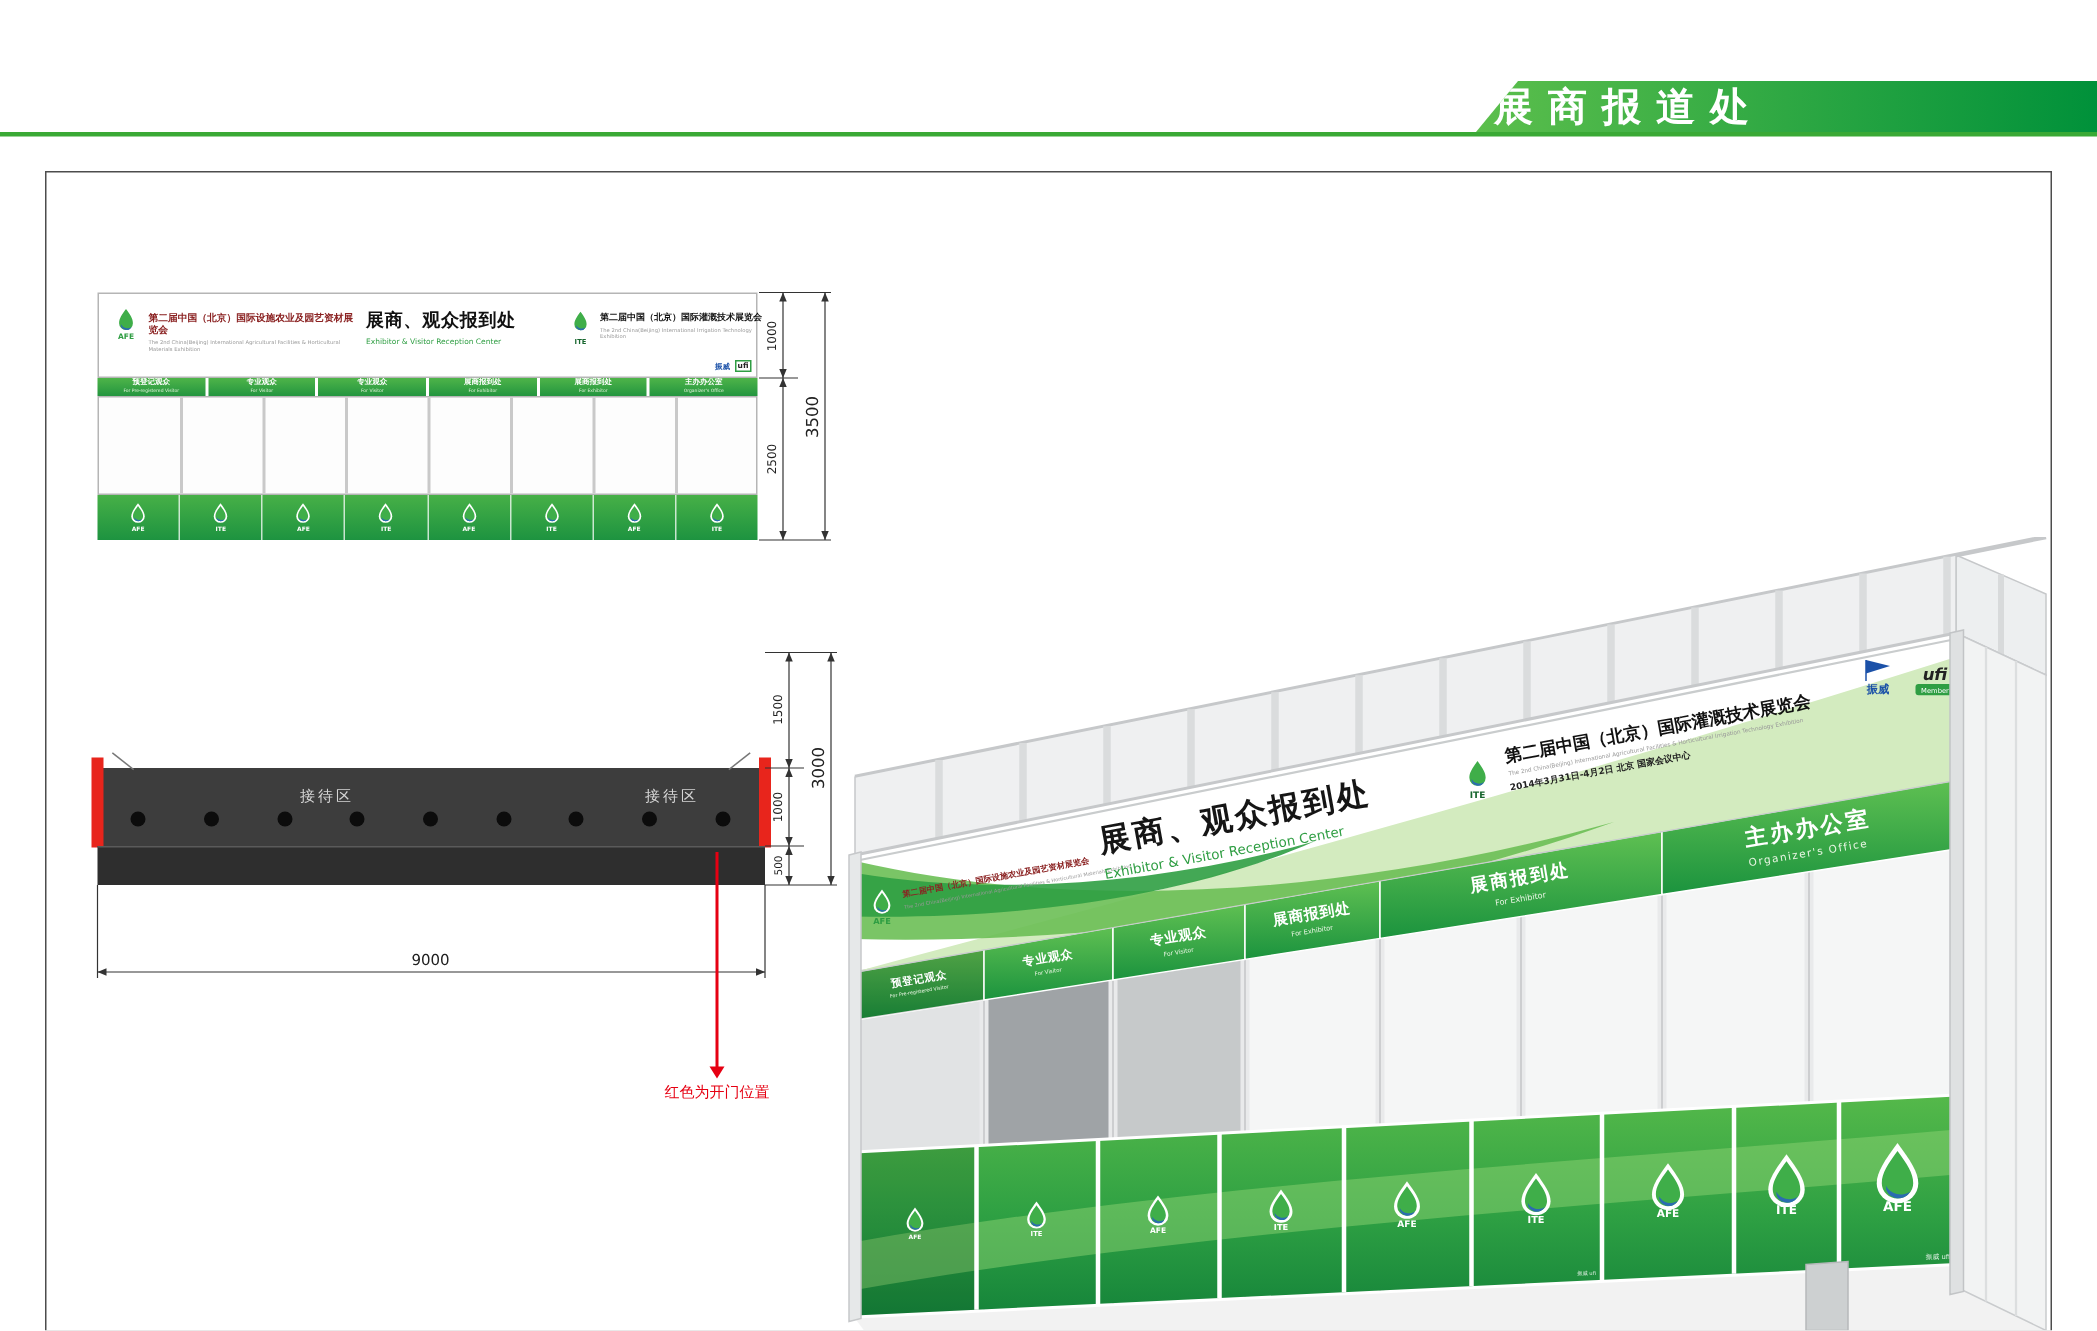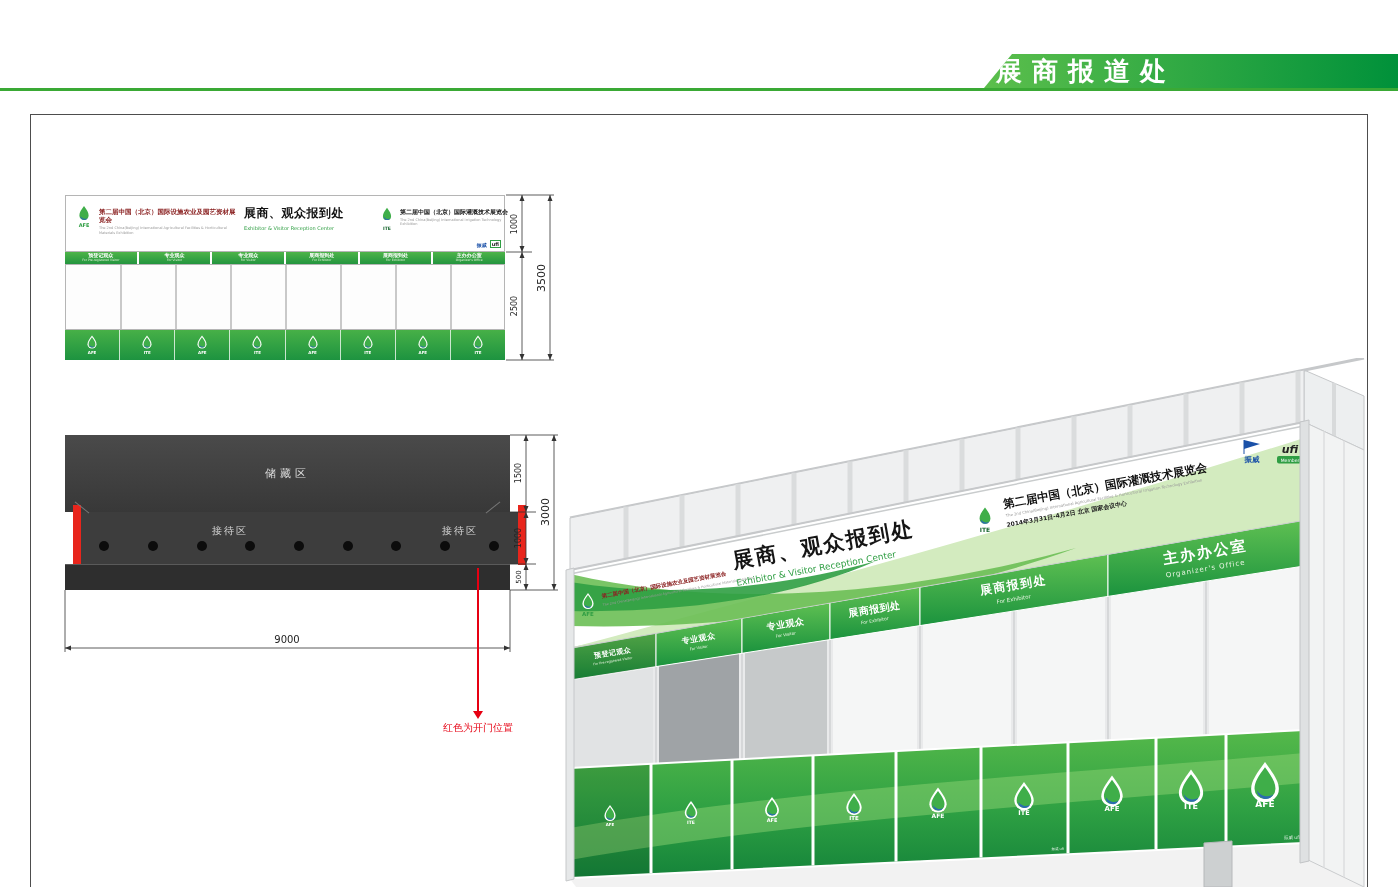--- a/index.html
+++ b/index.html
@@ -51,21 +51,21 @@
   .tile{flex:1;position:relative;border-right:1px solid rgba(255,255,255,.75);
     display:flex;flex-direction:column;align-items:center;justify-content:center}
   .tile:last-child{border-right:none}
   .tile span{font-size:4px;color:#fff;margin-top:1px;font-weight:bold}
 
   
   .rear{position:absolute;left:65px;top:435px;width:445px;height:155px}
   .storage{position:absolute;left:0;top:0;width:445px;height:77px;
     background:linear-gradient(180deg,#4a4a4a,#383838);display:flex;align-items:center;justify-content:center}
   .storage span{color:#ddd;font-size:11px;letter-spacing:4px}
-  .reception{position:absolute;left:12px;top:77px;width:445px;height:52px;background:#3d3d3d}
+  .reception{position:absolute;left:0;top:77px;width:445px;height:52px;background:#3d3d3d}
   .rlabel{position:absolute;top:12px;color:#d5d5d5;font-size:10px;letter-spacing:2px}
   .rlabel.l{left:135px}.rlabel.r{left:365px}
   .dot{position:absolute;top:29px;width:10px;height:10px;border-radius:50%;background:#0c0c0c}
   .redbar{position:absolute;top:-7px;width:8px;height:60px;background:#e8251c}
   .redbar.l{left:-4px}.redbar.r{right:-4px}
   .rbase{position:absolute;left:0;top:129px;width:445px;height:26px;background:#2e2e2e;border-top:1px solid #5a5a5a}
   .diag{position:absolute;width:18px;height:1px;background:#777;top:72px}
   .diag.l{left:8px;transform:rotate(38deg)}
   .diag.r{right:8px;transform:rotate(-38deg)}
 
@@ -235,23 +235,20 @@
         <polygon points="16,170 13.5,164 18.5,164"></polygon>
       <polygon points="44,5 41.5,11 46.5,11"></polygon>
         <polygon points="44,170 41.5,164 46.5,164"></polygon>
     </g>
     <text x="11" y="34" font-size="8" fill="#222" text-anchor="middle" transform="rotate(-90 11 34)">1000</text>
     <text x="11" y="116" font-size="8" fill="#222" text-anchor="middle" transform="rotate(-90 11 116)">2500</text>
     <text x="39" y="88" font-size="11" fill="#222" text-anchor="middle" transform="rotate(-90 39 88)">3500</text>
   </svg>
 
   <div class="rear">
-    <div class="storage">
-      <span>储藏区</span>
-    </div>
     <div class="reception">
       <span class="rlabel l">接待区</span>
       <span class="rlabel r">接待区</span>
       <span class="dot" style="left:22px"></span>
       <span class="dot" style="left:71px"></span>
       <span class="dot" style="left:120px"></span>
       <span class="dot" style="left:168px"></span>
       <span class="dot" style="left:217px"></span>
       <span class="dot" style="left:266px"></span>
       <span class="dot" style="left:314px"></span>

